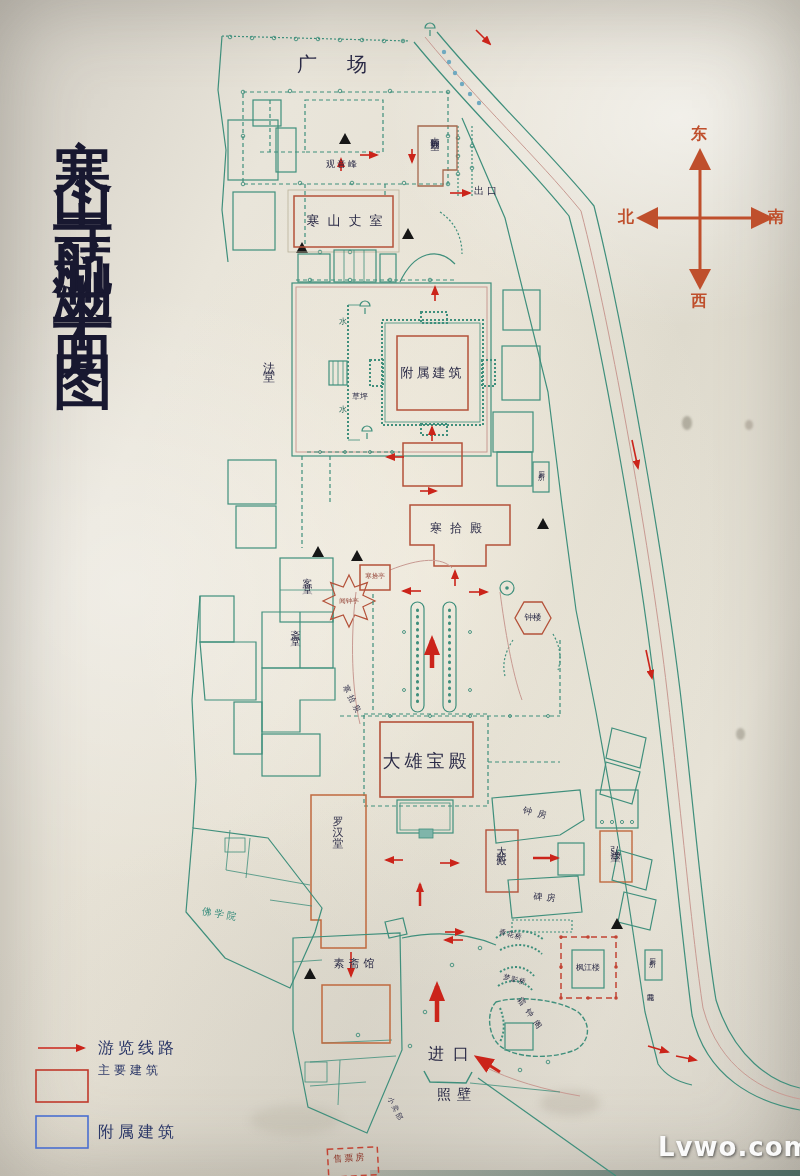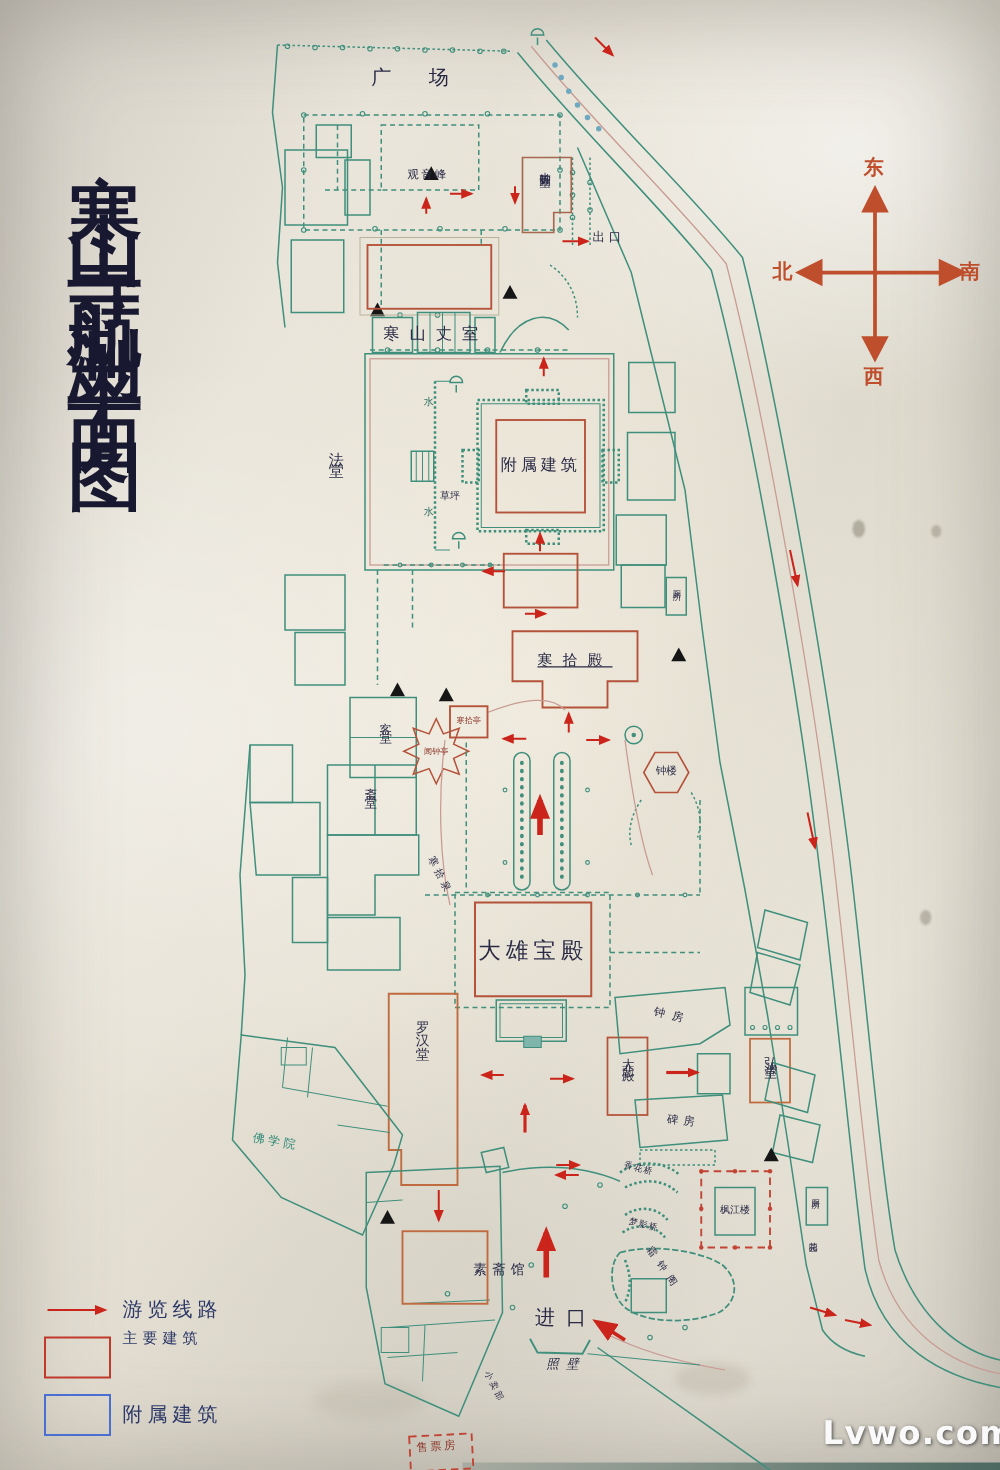--- a/index.html
+++ b/index.html
@@ -366,48 +366,48 @@
     </g>
   </svg>
 
   <div class="lbl v" style="left:54px;top:90px;font-size:60px;letter-spacing:31px;font-weight:900;color:#181830;">寒山寺航测平面图</div>
 
   <div class="lbl" style="left:691px;top:126px;font-size:16px;font-weight:bold;color:#bf4f2c;">东</div>
   <div class="lbl" style="left:618px;top:209px;font-size:16px;font-weight:bold;color:#bf4f2c;">北</div>
   <div class="lbl" style="left:768px;top:209px;font-size:16px;font-weight:bold;color:#bf4f2c;">南</div>
   <div class="lbl" style="left:691px;top:293px;font-size:16px;font-weight:bold;color:#bf4f2c;">西</div>
 
-  <div class="lbl" style="left:297px;top:54px;font-size:16px;letter-spacing:30px;">广场</div>
-  <div class="lbl" style="left:326px;top:136px;font-size:9px;letter-spacing:2px;">观音峰</div>
+  <div class="lbl" style="left:297px;top:54px;font-size:20px;letter-spacing:30px;">广场</div>
+  <div class="lbl" style="left:326px;top:160px;font-size:9px;letter-spacing:2px;">观音峰</div>
   <div class="lbl v" style="left:430px;top:130px;font-size:9px;letter-spacing:1px;">古钟陈列室</div>
   <div class="lbl" style="left:474px;top:186px;font-size:10px;letter-spacing:3px;">出口</div>
-  <div class="lbl ctr" style="left:294px;top:214px;width:109px;font-size:13px;letter-spacing:8px;margin-top:47px;">寒山丈室</div>
+  <div class="lbl ctr" style="left:294px;top:214px;width:109px;font-size:13px;letter-spacing:8px;">寒山丈室</div>
   <div class="lbl v" style="left:263px;top:352px;font-size:12px;letter-spacing:9px;">法堂</div>
   <div class="lbl ctr" style="left:397px;top:366px;width:71px;font-size:13px;letter-spacing:3px;">附属建筑</div>
   <div class="lbl" style="left:352px;top:393px;font-size:8px;">草坪</div>
   <div class="lbl" style="left:339px;top:318px;font-size:8px;color:#2a6b5e;">水</div>
   <div class="lbl" style="left:339px;top:406px;font-size:8px;color:#2a6b5e;">水</div>
   <div class="lbl v" style="left:537px;top:466px;font-size:7px;letter-spacing:2px;">厕所</div>
-  <div class="lbl ctr" style="left:410px;top:522px;width:100px;font-size:12px;letter-spacing:8px;text-decoration:underline;">寒拾殿</div>
+  <div class="lbl ctr" style="left:410px;top:522px;width:100px;font-size:12px;letter-spacing:8px;">寒拾殿</div>
   <div class="lbl v" style="left:302px;top:570px;font-size:10px;letter-spacing:6px;">客堂</div>
   <div class="lbl v" style="left:290px;top:622px;font-size:10px;letter-spacing:6px;">斋堂</div>
   <div class="lbl ctr" style="left:361px;top:573px;width:28px;font-size:6.5px;color:#8c3528;">寒拾亭</div>
   <div class="lbl ctr" style="left:334px;top:598px;width:30px;font-size:6.5px;color:#8c3528;">闻钟亭</div>
   <div class="lbl ctr" style="left:518px;top:613px;width:30px;font-size:8.5px;">钟楼</div>
   <div class="lbl" style="left:348px;top:684px;font-size:8px;letter-spacing:3px;transform:rotate(63deg);">寒拾泉</div>
   <div class="lbl ctr" style="left:380px;top:752px;width:93px;font-size:18px;letter-spacing:4px;">大雄宝殿</div>
   <div class="lbl v" style="left:332px;top:808px;font-size:11px;letter-spacing:10px;">罗汉堂</div>
   <div class="lbl v" style="left:496px;top:838px;font-size:10px;letter-spacing:5px;">大悲殿</div>
   <div class="lbl" style="left:524px;top:806px;font-size:9px;letter-spacing:6px;transform:rotate(13deg);">钟房</div>
   <div class="lbl" style="left:534px;top:892px;font-size:9px;letter-spacing:4px;transform:rotate(6deg);">碑房</div>
   <div class="lbl v" style="left:610px;top:838px;font-size:10px;letter-spacing:3px;">弘法堂</div>
   <div class="lbl" style="left:203px;top:906px;font-size:9.5px;letter-spacing:3px;color:#2f8878;transform:rotate(10deg);">佛学院</div>
-  <div class="lbl ctr" style="left:322px;top:1010px;width:68px;font-size:11px;letter-spacing:4px;margin-left:45px;">素斋馆</div>
+  <div class="lbl ctr" style="left:322px;top:958px;width:68px;font-size:11px;letter-spacing:4px;">素斋馆</div>
   <div class="lbl" style="left:428px;top:1046px;font-size:16px;letter-spacing:9px;">进口</div>
-  <div class="lbl" style="left:437px;top:1087px;font-size:10px;letter-spacing:6px;font-style:italic;">照壁</div>
+  <div class="lbl" style="left:437px;top:1087px;font-size:14px;letter-spacing:6px;">照壁</div>
   <div class="lbl" style="left:333px;top:1155px;font-size:9px;letter-spacing:2px;color:#8c3528;transform:rotate(-4deg);">售票房</div>
   <div class="lbl ctr" style="left:572px;top:964px;width:32px;font-size:8px;">枫江楼</div>
   <div class="lbl" style="left:522px;top:996px;font-size:8px;letter-spacing:6px;transform:rotate(55deg);">霜钟阁</div>
   <div class="lbl" style="left:500px;top:929px;font-size:7px;letter-spacing:1px;transform:rotate(14deg);">香花桥</div>
   <div class="lbl" style="left:504px;top:974px;font-size:7px;letter-spacing:1px;transform:rotate(14deg);">梦影桥</div>
   <div class="lbl v" style="left:648px;top:953px;font-size:7px;letter-spacing:2px;">厕所</div>
   <div class="lbl v" style="left:646px;top:988px;font-size:7px;letter-spacing:1px;">花园</div>
   <div class="lbl" style="left:392px;top:1096px;font-size:7px;letter-spacing:2px;transform:rotate(63deg);">小卖部</div>
 
   <div class="lbl" style="left:98px;top:1040px;font-size:16px;letter-spacing:4px;color:#2c3868;">游览线路</div>

